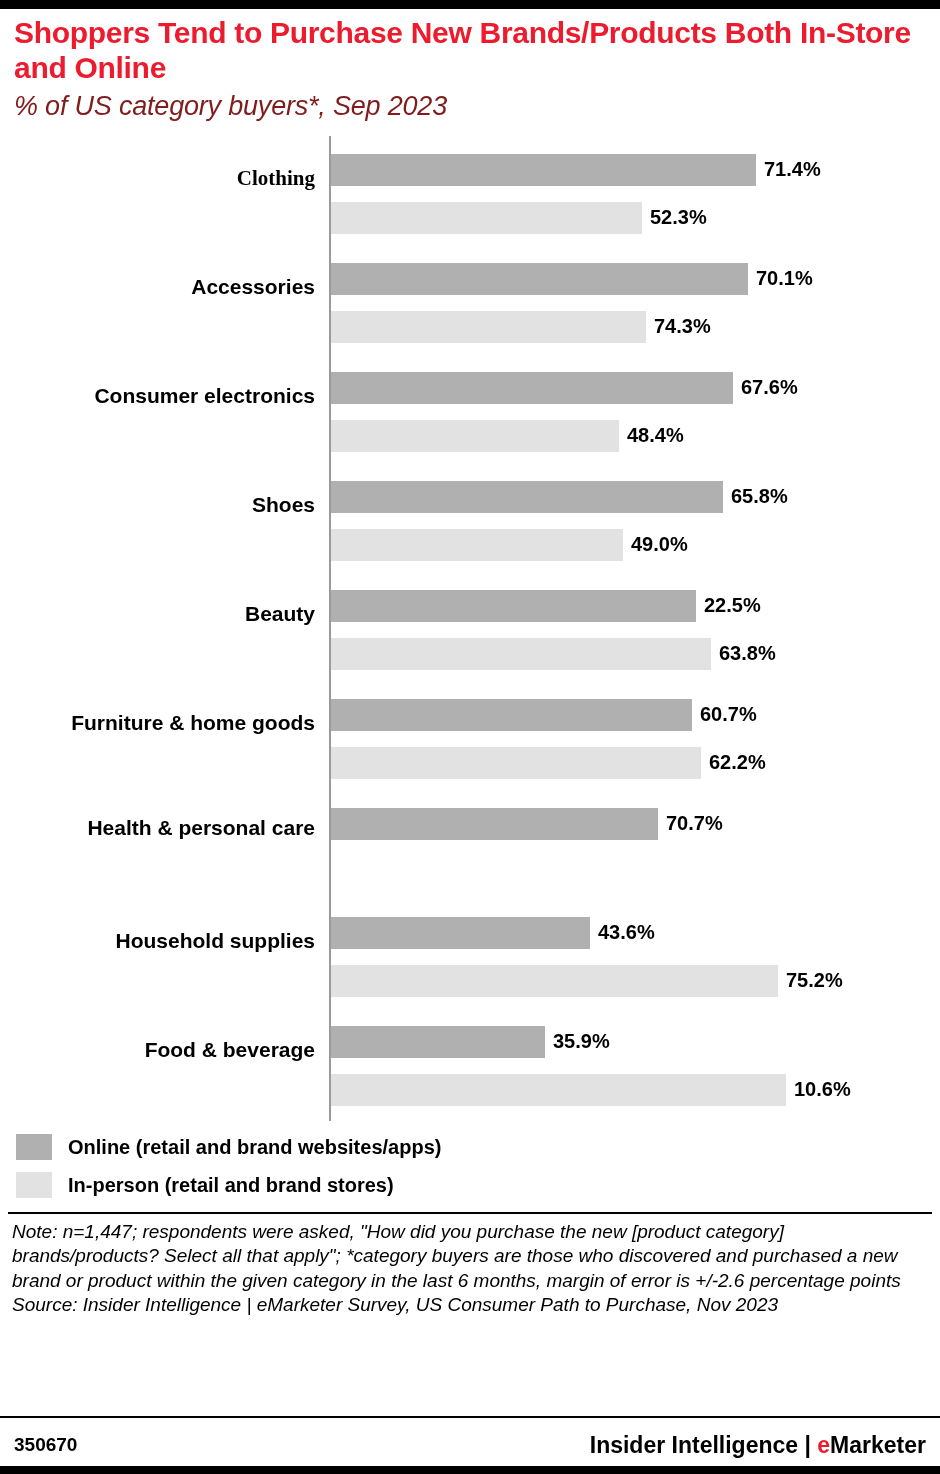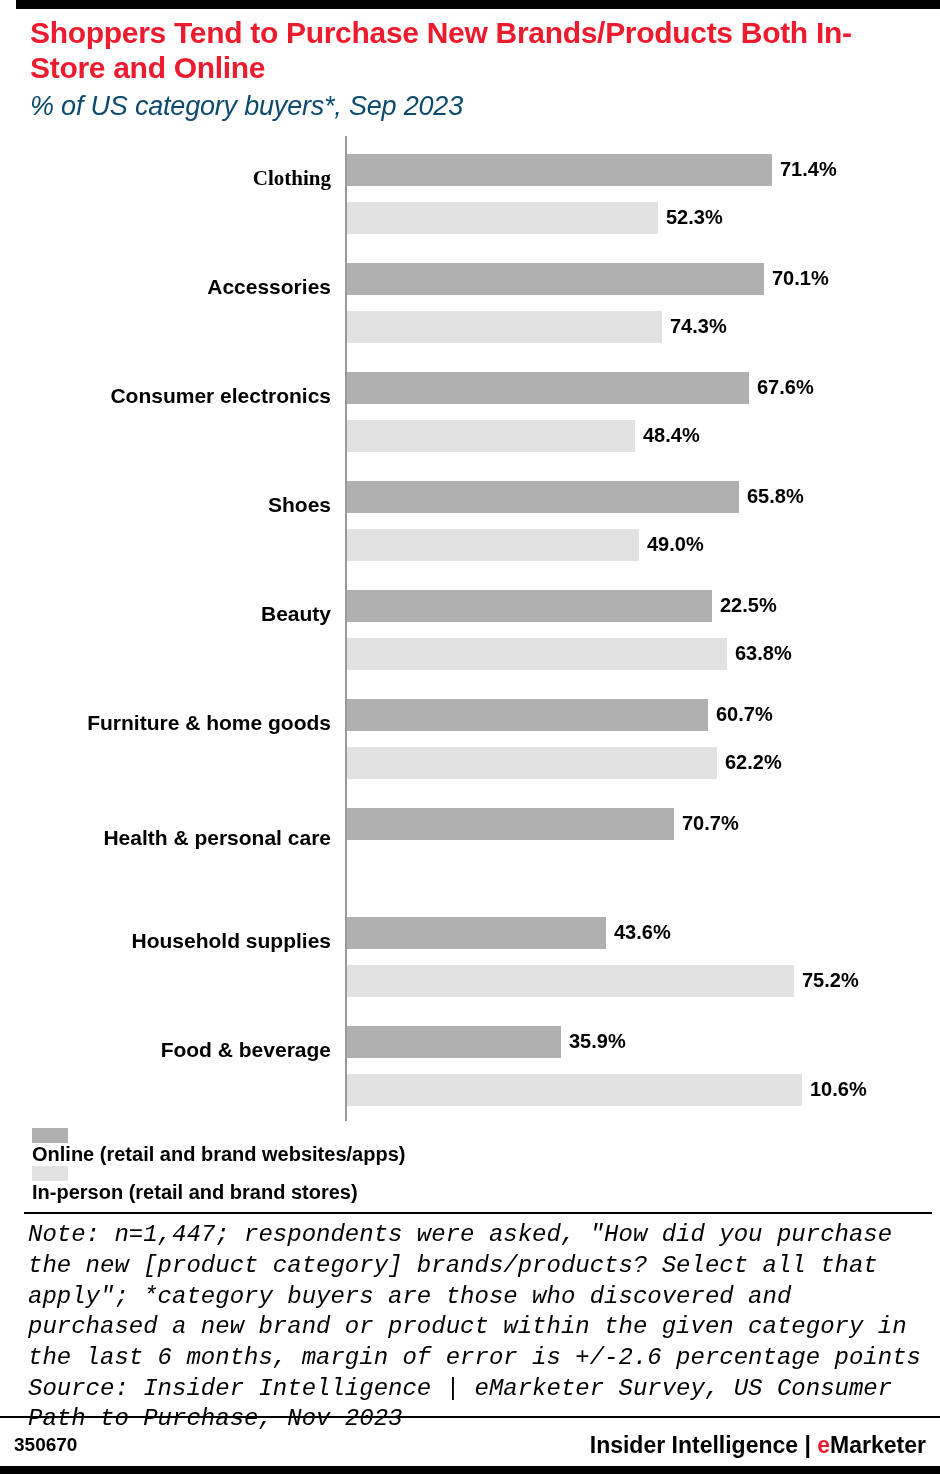--- a/index.html
+++ b/index.html
@@ -12,41 +12,40 @@
     background: #ffffff;
     font-family: "Liberation Sans", sans-serif;
     color: #000000;
     overflow: hidden;
   }
   .page {
     position: relative;
     width: 940px;
     height: 1474px;
     box-sizing: border-box;
-    padding-left: 16px;
   }
   .top-rule {
     height: 9px;
     background: #000000;
     width: 100%;
   }
   .header {
     padding: 6px 14px 0 14px;
   }
   .title {
     color: #ed1b2e;
     font-size: 30px;
     font-weight: bold;
     line-height: 1.18;
     letter-spacing: -0.3px;
   }
   .subtitle {
     font-style: italic;
     font-size: 27px;
-    color: #0c4a6e;
+    color: #7f1d1d;
     line-height: 1.2;
     margin-top: 4px;
     letter-spacing: -0.2px;
   }
   .chart-area {
     position: relative;
     margin-top: 14px;
     height: 990px;
   }
   .axis-line {
@@ -97,46 +96,44 @@
     font-weight: bold;
     white-space: nowrap;
     color: #000000;
   }
   .legend {
     margin-top: 2px;
     padding-left: 16px;
   }
   .legend-item {
     display: flex;
-    align-items: flex-start;
+    align-items: center;
     height: 38px;
-    flex-direction: column;
   }
   .swatch {
     width: 36px;
     height: 26px;
     margin-right: 16px;
   }
   .swatch.online { background: #b0b0b0; }
   .swatch.inperson { background: #e2e2e2; }
   .legend-label {
     font-size: 20px;
     font-weight: bold;
   }
   .divider {
     height: 2px;
     background: #000000;
     margin: 8px 8px 0 8px;
   }
   .notes {
     padding: 6px 12px 0 12px;
-    font-size: 24px;
+    font-size: 19px;
     font-style: italic;
     line-height: 1.28;
-    font-family: Liberation Mono, monospace;
   }
   .footer-rule {
     position: absolute;
     left: 0;
     right: 0;
     bottom: 56px;
     height: 2px;
     background: #000000;
   }
   .footer {
@@ -256,21 +253,21 @@
               <div class="bar online" style="width: 361px;"></div>
               <div class="bar-value" style="left: 369px;">60.7%</div>
             </div>
             <div class="bar-row">
               <div class="bar inperson" style="width: 370px;"></div>
               <div class="bar-value" style="left: 378px;">62.2%</div>
             </div>
           </div>
         </div>
         <div class="group">
-          <div class="cat-label" style="top: 36px;">Health &amp; personal care</div>
+          <div class="cat-label" style="top: 26px;">Health &amp; personal care</div>
           <div class="bars">
             <div class="bar-row">
               <div class="bar online" style="width: 327px;"></div>
               <div class="bar-value" style="left: 335px;">70.7%</div>
             </div>
           </div>
         </div>
         <div class="group">
           <div class="cat-label" style="top: 30px;">Household supplies</div>
           <div class="bars">

